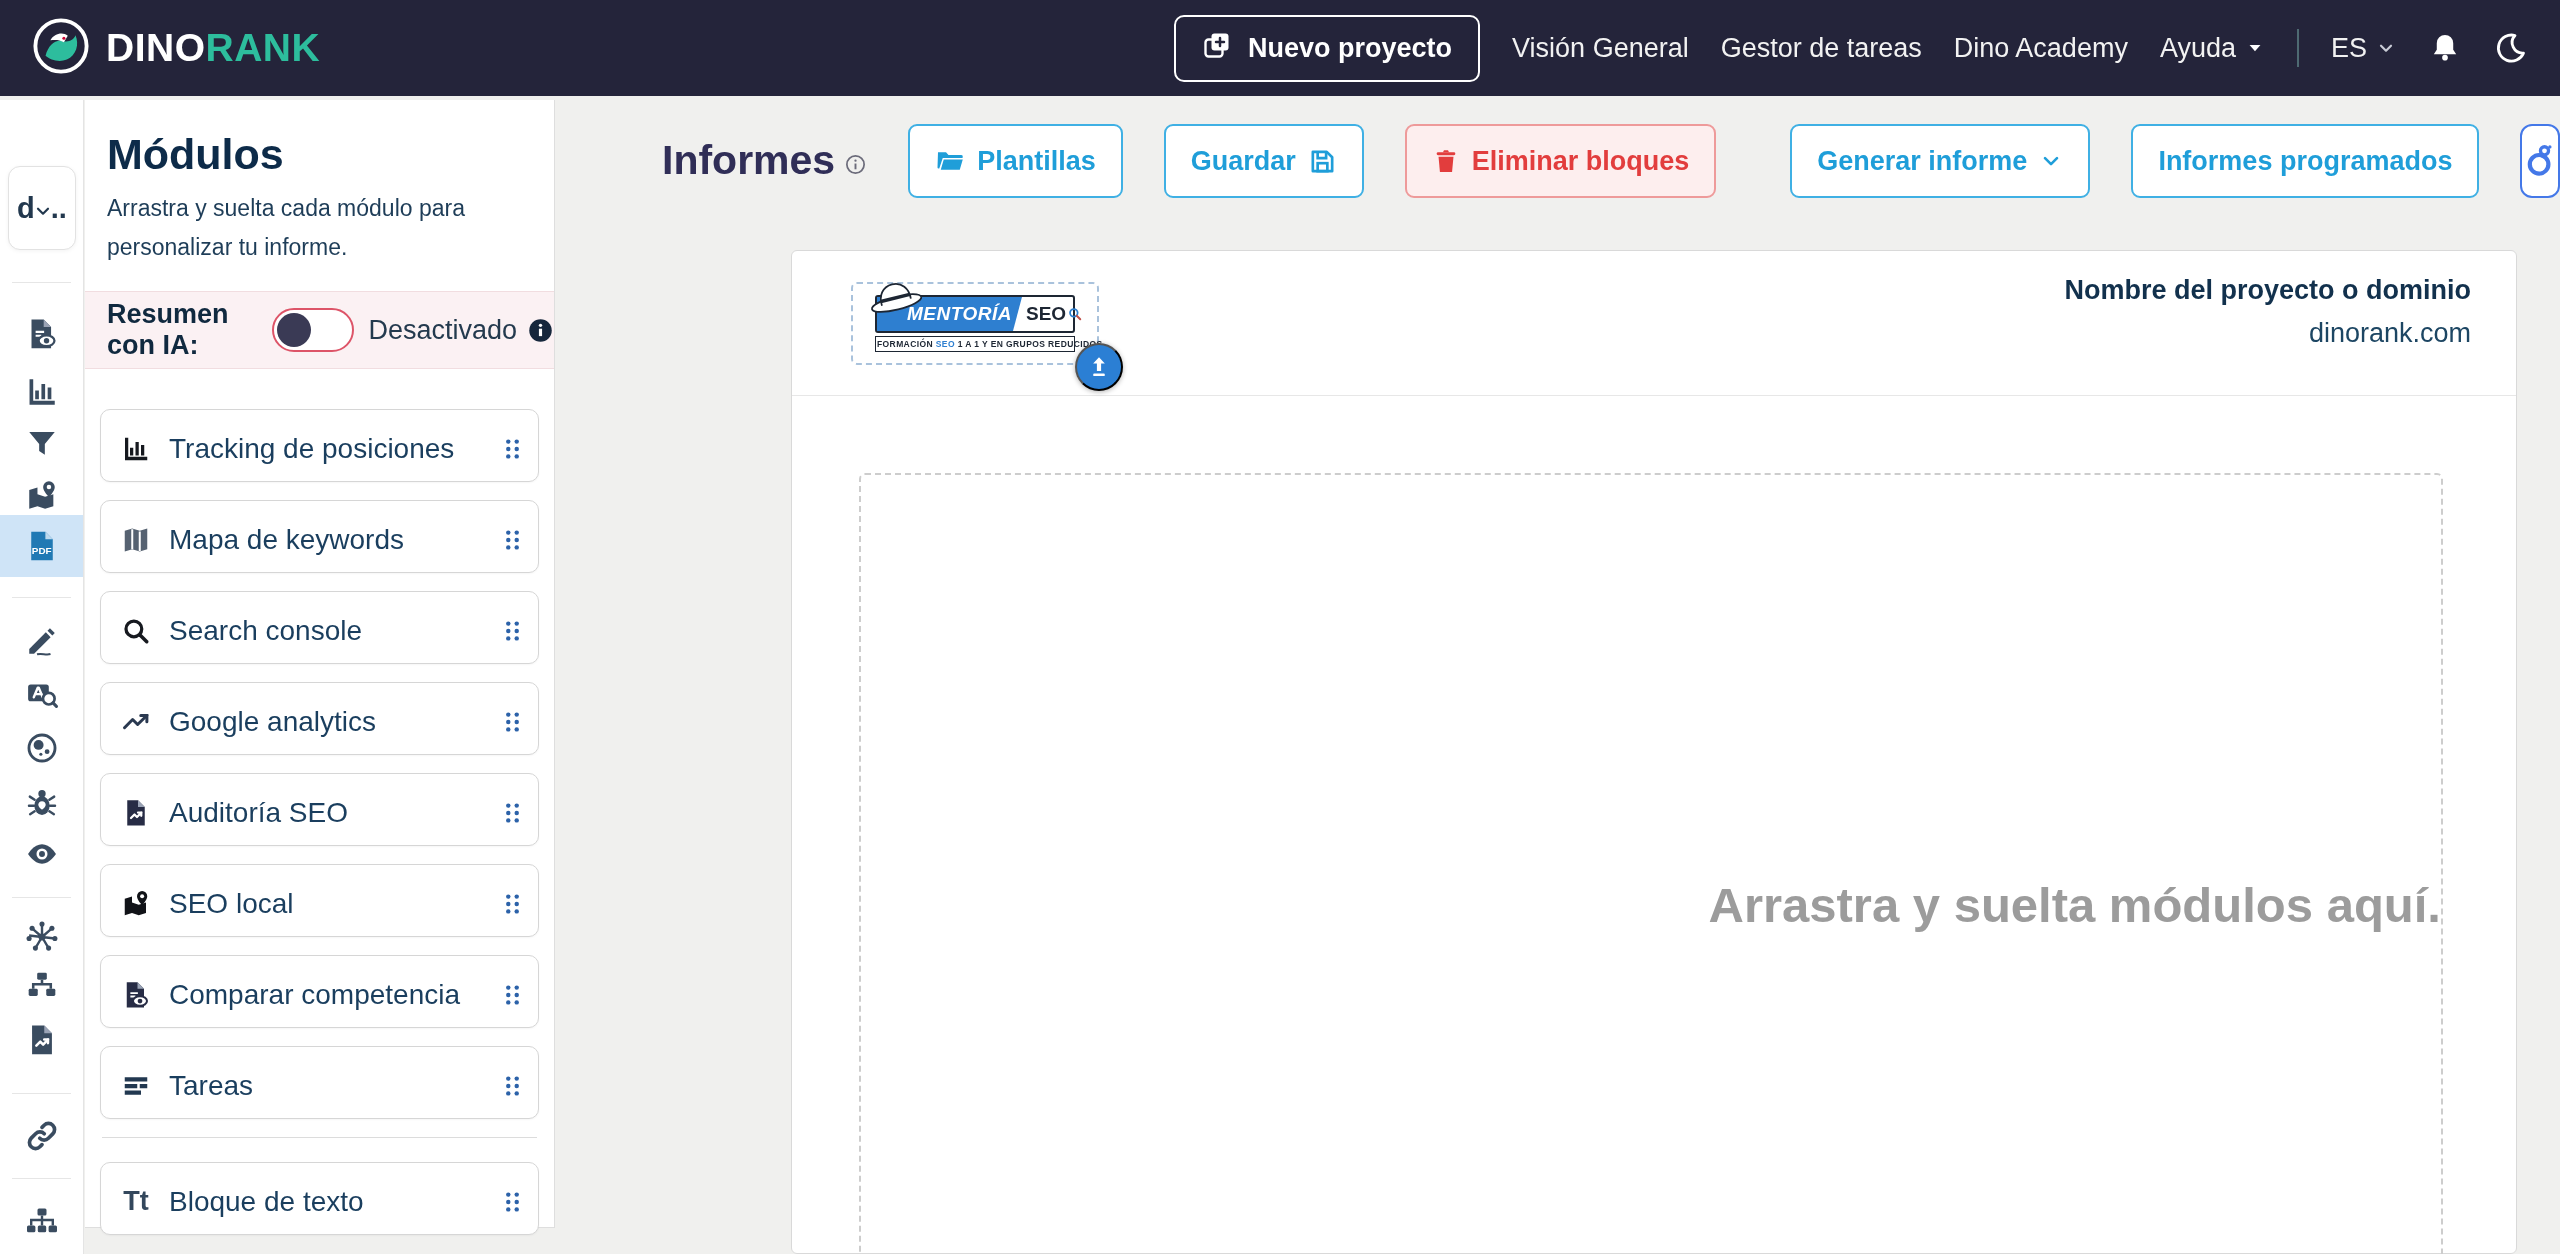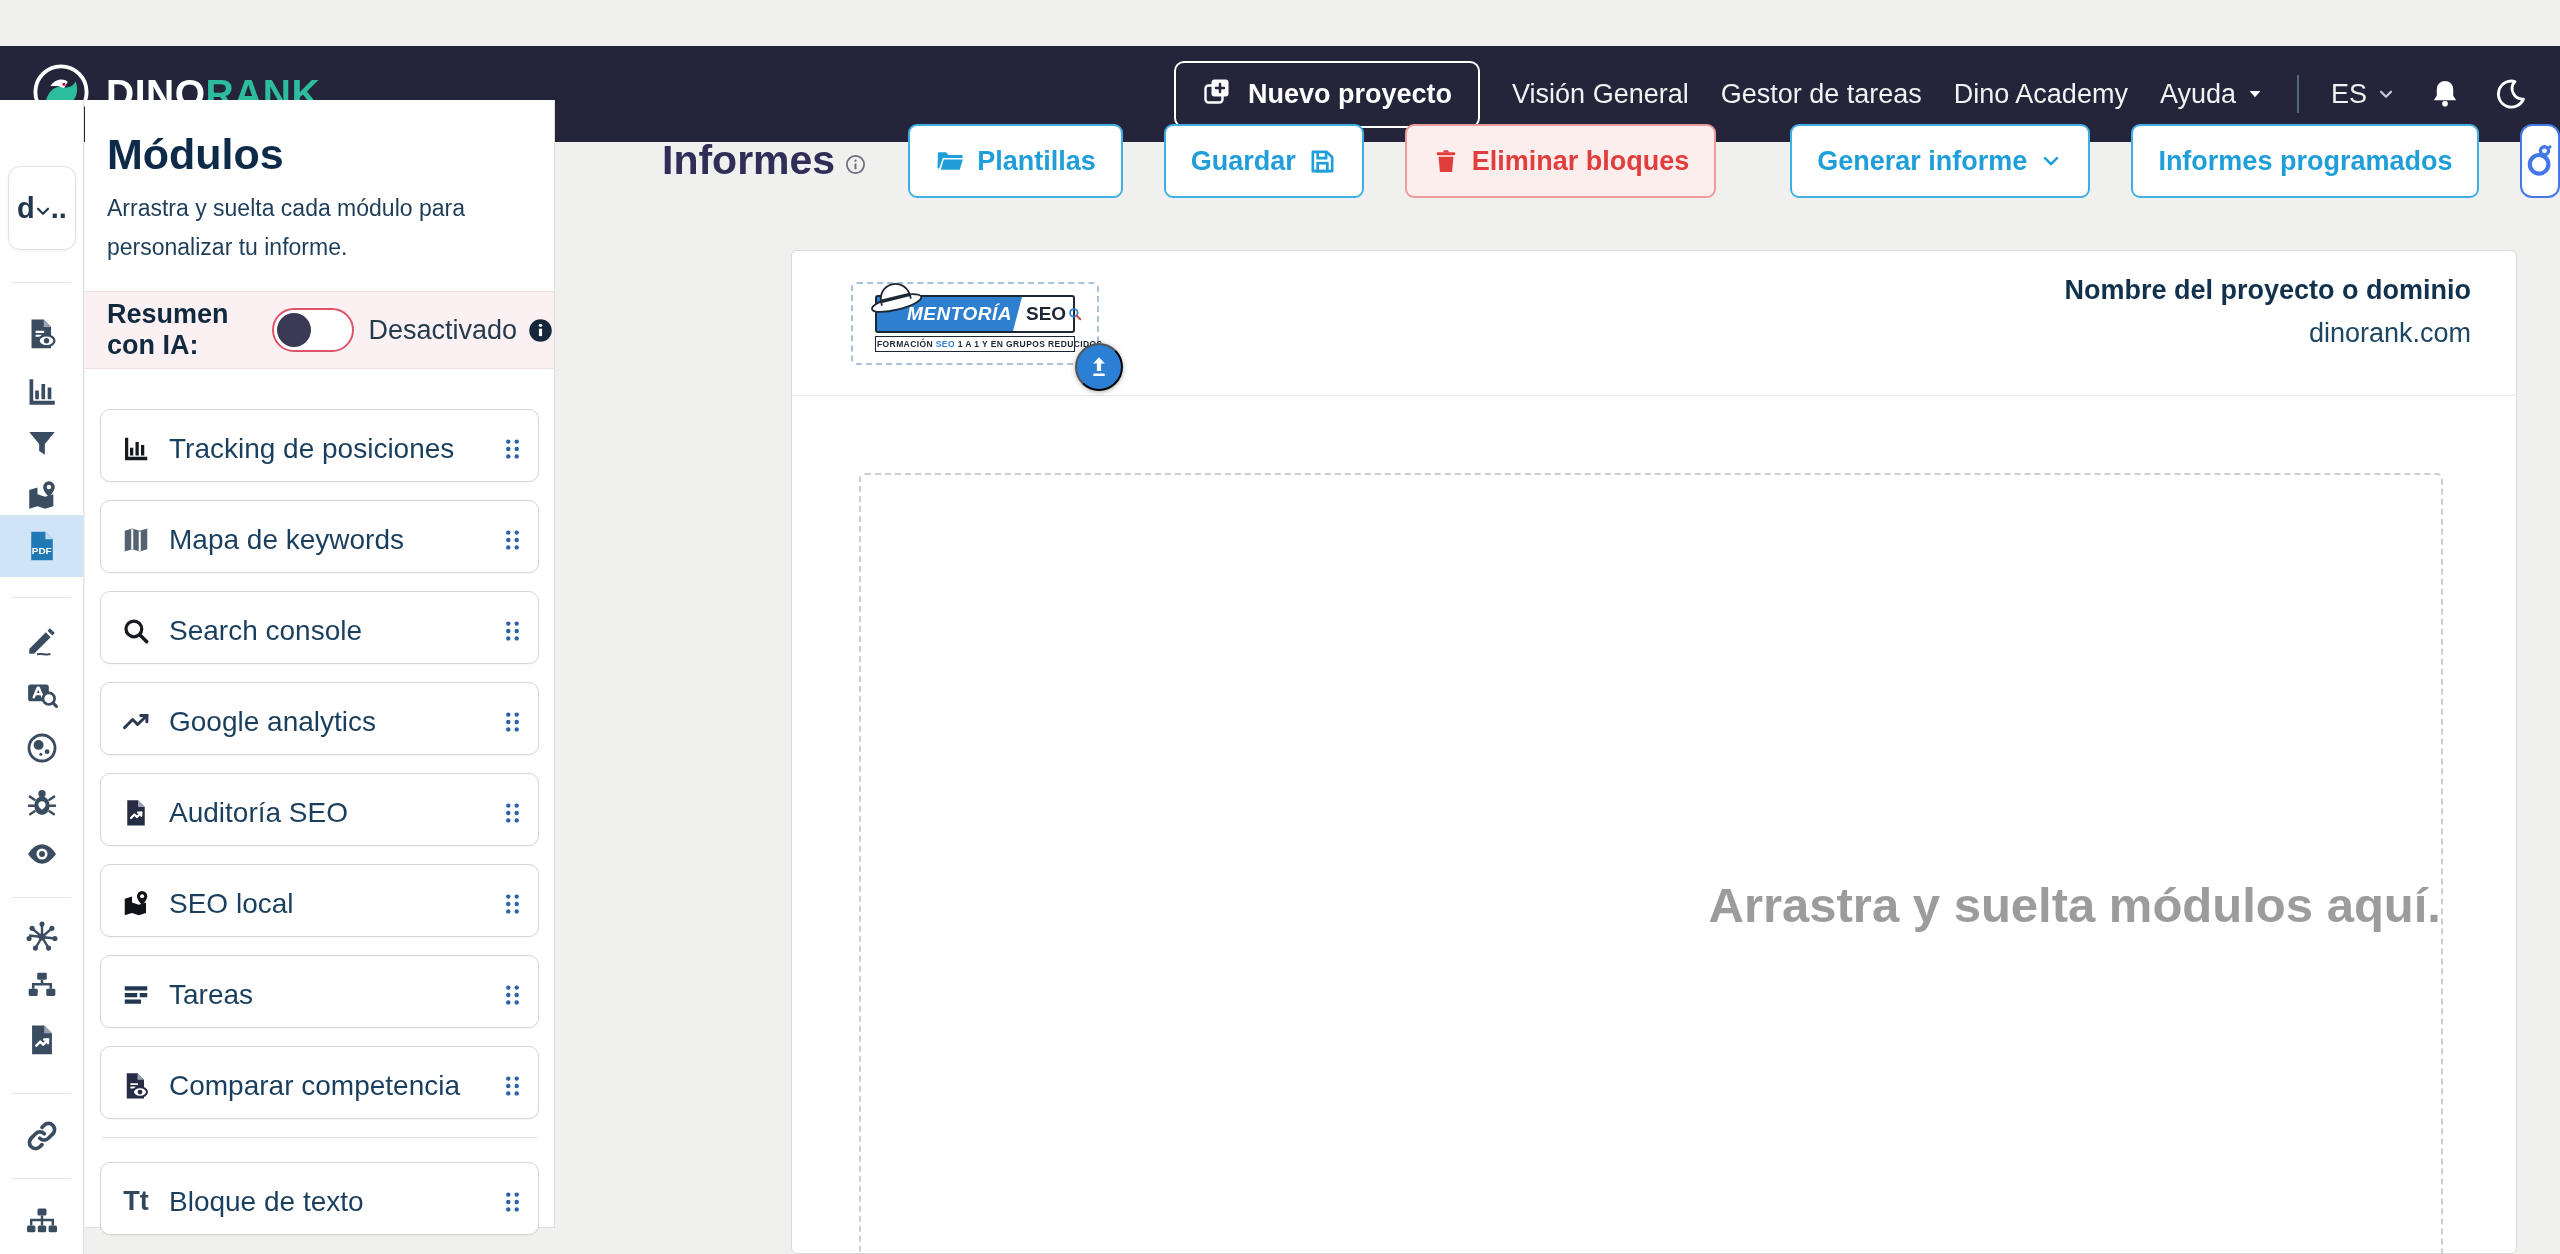--- a/index.html
+++ b/index.html
@@ -2,21 +2,21 @@
 <html><head>
 <meta charset="utf-8">
 <style>
   html,body{margin:0;padding:0;background:#f0f0ee;}
   .app{position:relative;width:2560px;height:1254px;overflow:hidden;background:#f0f0ee;
        font-family:"Liberation Sans",sans-serif;-webkit-font-smoothing:antialiased;}
   [data-interactable="true"]{cursor:pointer;}
 
   
   .navbar{position:absolute;top:0;left:0;width:2560px;height:96px;background:#24243a;
-          display:flex;align-items:center;padding:16px 32px;box-sizing:border-box;color:#fff;margin-top:46px;}
+          display:flex;align-items:center;padding:16px 32px;box-sizing:border-box;color:#fff;}
   .brand{display:flex;align-items:center;gap:16px;}
   .brand-name{font-size:39px;font-weight:800;letter-spacing:.5px;}
   .brand-name .sec{color:#2dbd9d;}
   .nav-right{margin-left:auto;display:flex;align-items:center;gap:32px;}
   .btn-new{display:flex;align-items:center;gap:16px;border:2px solid #fff;border-radius:10px;
            padding:13px 26px;font-size:27px;font-weight:600;color:#fff;background:transparent;}
   .nav-link{font-size:27px;color:#f2f2f2;}
   .nav-help,.nav-lang{display:flex;align-items:center;gap:9px;font-size:27px;color:#f2f2f2;}
   .nav-divider{width:2px;height:38px;background:#4e6a72;}
 
@@ -512,39 +512,39 @@
             </svg>
           </span>
         <span class="mod-label" data-interactable="false">SEO local</span>
         <span class="mod-handle" data-interactable="true">
             <svg width="19" height="26">
               <use href="#sy-dots"></use>
             </svg>
           </span>
       </div>
       <div class="mod-card" data-interactable="true">
+        <span class="mod-icon" data-interactable="false" style="color:#272c45">
+            <svg width="30" height="30">
+              <use href="#sy-doceye"></use>
+            </svg>
+          </span>
+        <span class="mod-label" data-interactable="false">Comparar competencia</span>
+        <span class="mod-handle" data-interactable="true">
+            <svg width="19" height="26">
+              <use href="#sy-dots"></use>
+            </svg>
+          </span>
+      </div>
+      <div class="mod-card" data-interactable="true">
         <span class="mod-icon" data-interactable="false" style="color:#223850">
             <svg width="30" height="30">
               <use href="#sy-list"></use>
             </svg>
           </span>
         <span class="mod-label" data-interactable="false">Tareas</span>
-        <span class="mod-handle" data-interactable="true">
-            <svg width="19" height="26">
-              <use href="#sy-dots"></use>
-            </svg>
-          </span>
-      </div>
-      <div class="mod-card" data-interactable="true">
-        <span class="mod-icon" data-interactable="false" style="color:#272c45">
-            <svg width="30" height="30">
-              <use href="#sy-doceye"></use>
-            </svg>
-          </span>
-        <span class="mod-label" data-interactable="false">Comparar competencia</span>
         <span class="mod-handle" data-interactable="true">
             <svg width="19" height="26">
               <use href="#sy-dots"></use>
             </svg>
           </span>
       </div>
 
       <div class="mod-divider" data-interactable="false"></div>
 
       <div class="mod-card" data-interactable="true">

